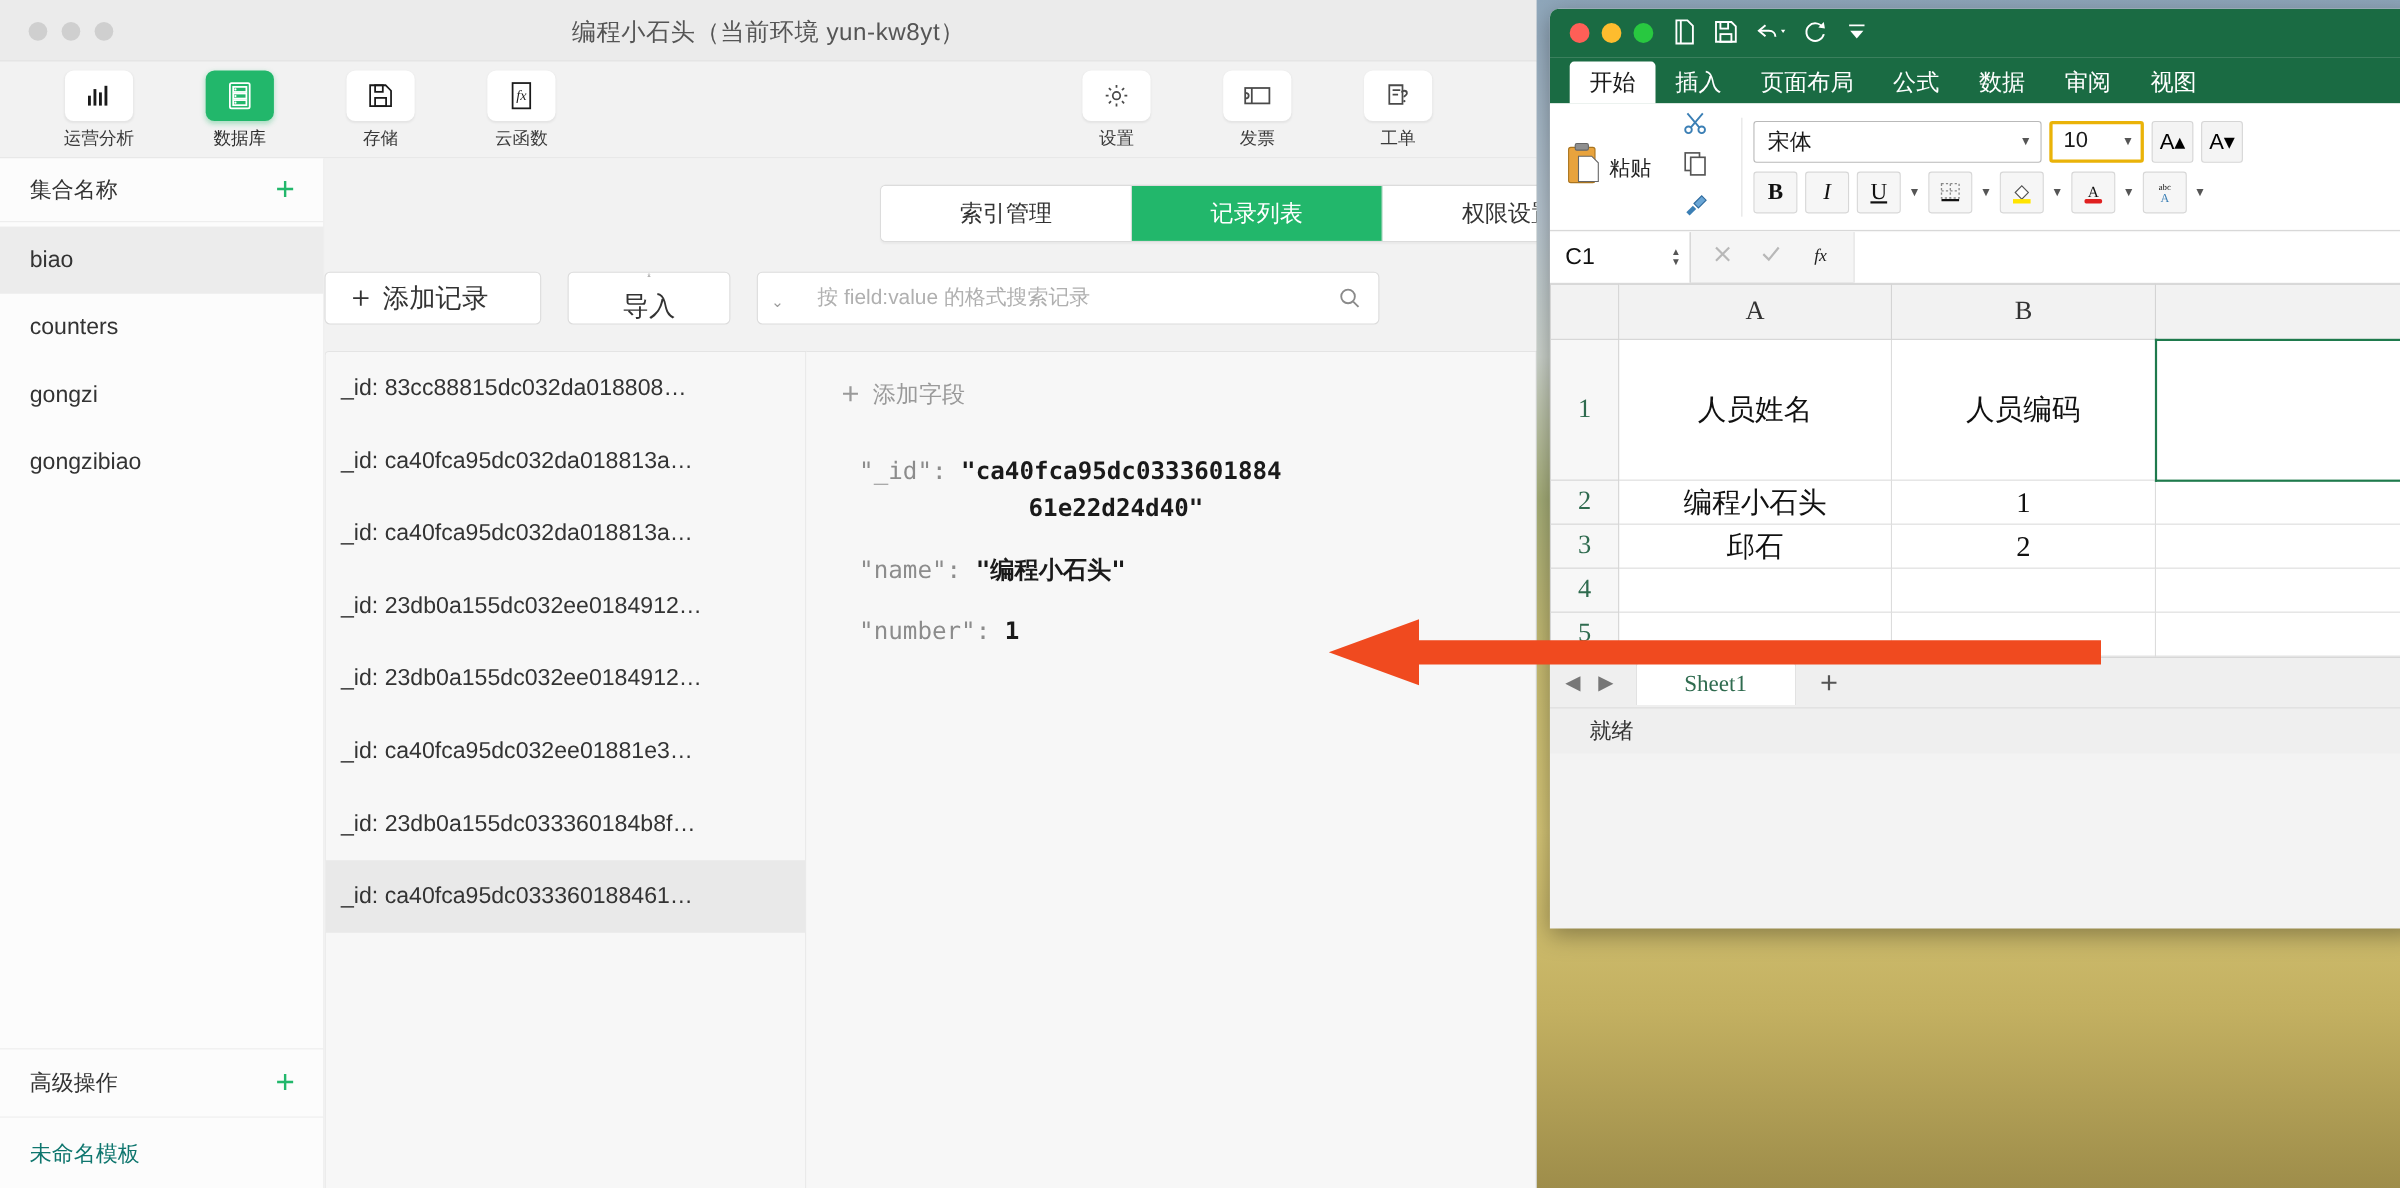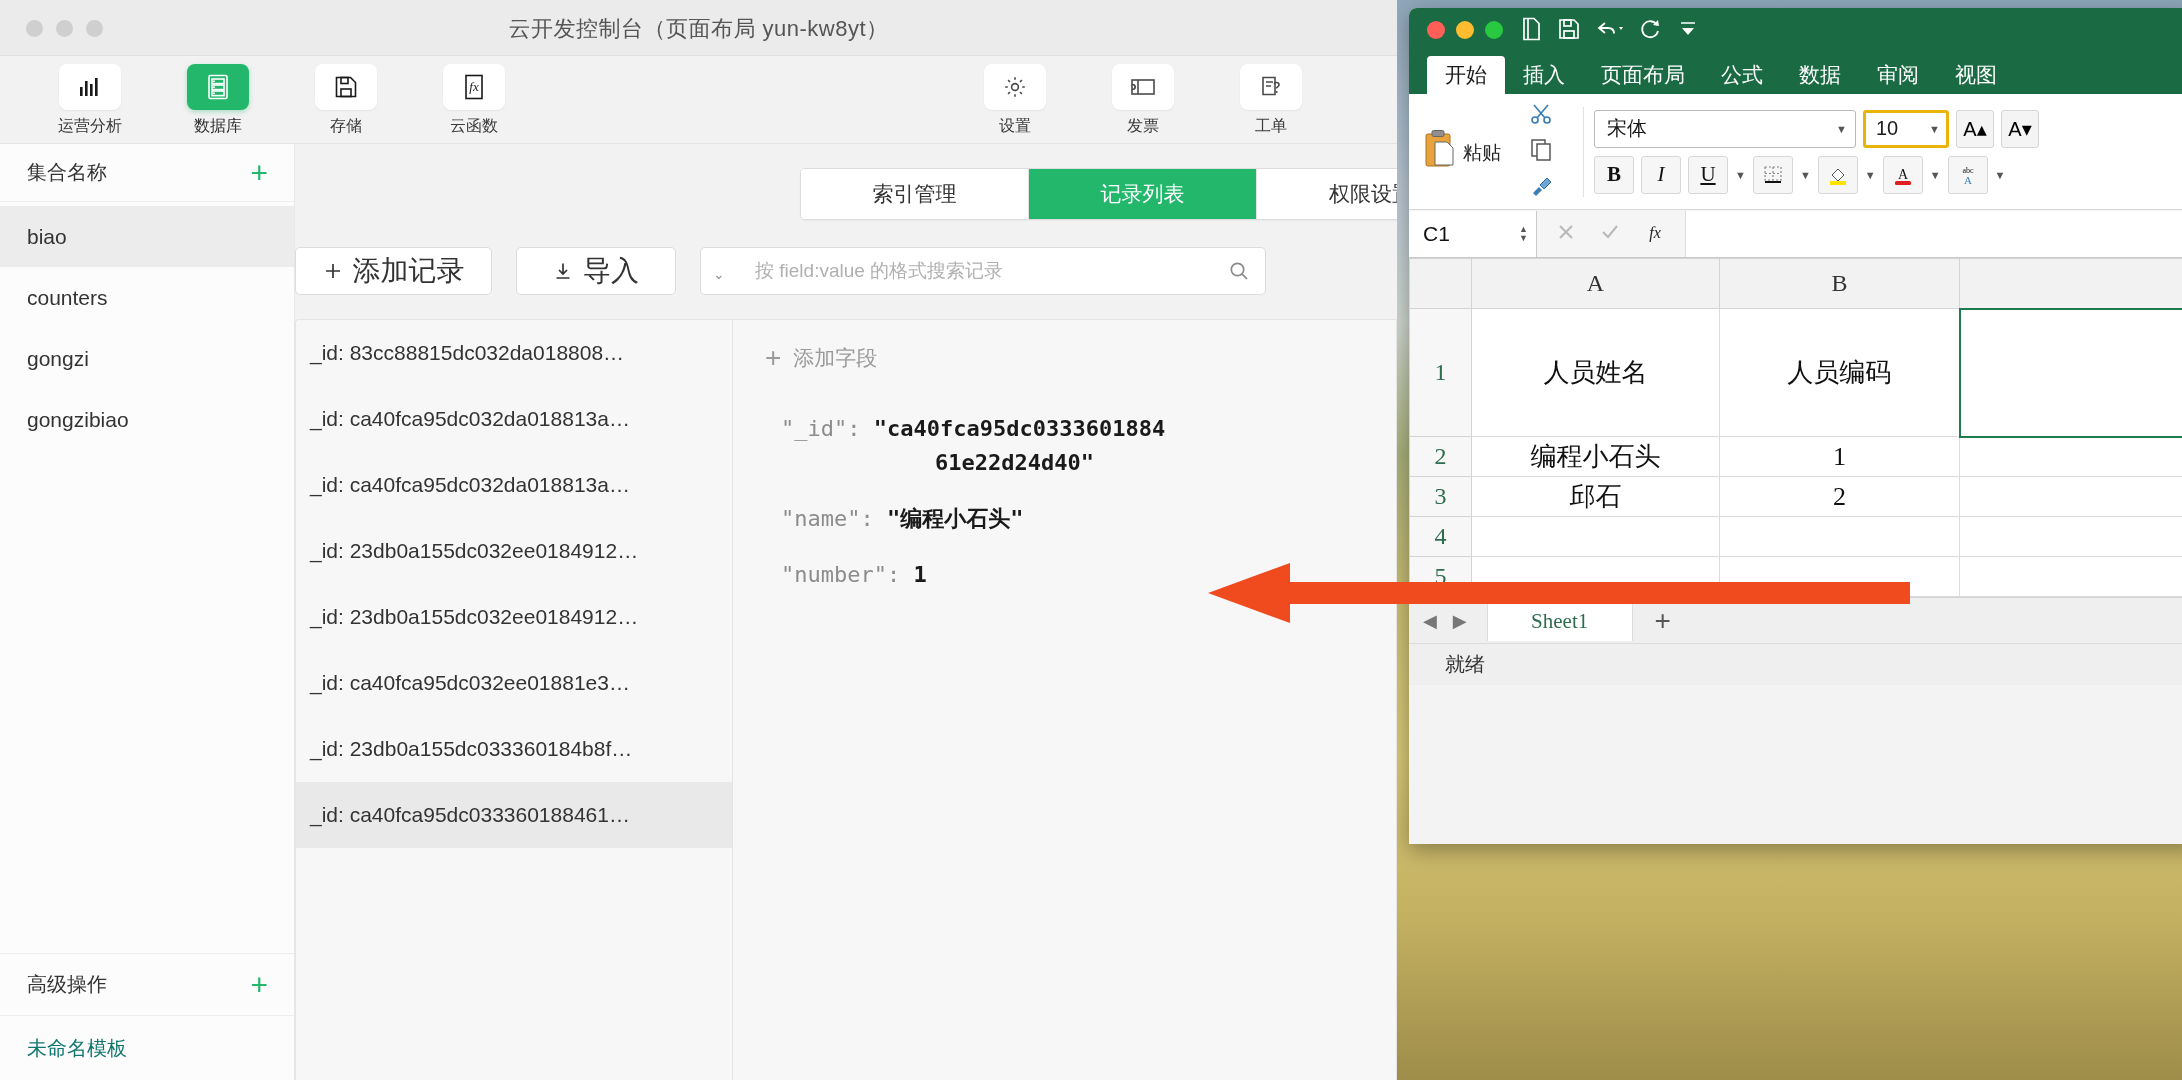--- a/index.html
+++ b/index.html
@@ -87,25 +87,25 @@
     width: 228px; height: 50px; display: flex; align-items: center; justify-content: center;
     font-size: 21px; color: #333; background: #fff; cursor: pointer;
     border-right: 1px solid #e2e2e2;
   }
   .tab:last-child { border-right: none; }
   .tab.active { background: #22b76b; color: #fff; }
 
   .actionbar { position: absolute; left: 0px; top: 103px; display: flex; align-items: center; }
   .btn {
     height: 48px; border: 1px solid #dcdcdc; border-radius: 5px; background: #fff;
-    display: flex; align-items: center; justify-content: center; gap: 10px;
-    font-size: 28px; color: #333; cursor: pointer; padding: 0 22px;
+    display: flex; align-items: center; gap: 10px;
+    font-size: 24px; color: #333; cursor: pointer; padding: 0 22px;
   }
   .btn-add { width: 197px; margin-left: 0; }
-  .btn-import { width: 160px; margin-left: 24px; }
+  .btn-import { width: 148px; margin-left: 24px; flex-direction: column; }
   .search-wrap {
     margin-left: 24px; width: 566px; height: 48px; position: relative;
     border: 1px solid #dcdcdc; border-radius: 5px; background: #fff;
   }
   .search-wrap input {
     width: 100%; height: 100%; border: none; outline: none; background: transparent;
     padding: 0 48px 0 54px; font-size: 19px; color: #333;
     font-family: "Liberation Sans", sans-serif;
   }
   .search-wrap input::placeholder { color: #b0b0b0; }
@@ -250,21 +250,21 @@
 <div class="root">
 
   <div class="cloud-app">
 
     <div class="cloud-titlebar">
       <div class="traffic">
         <i></i>
         <i></i>
         <i></i>
       </div>
-      <div class="cloud-title">云开发控制台（页面布局 yun-kw8yt）</div>
+      <div class="cloud-title">编程小石头（当前环境 yun-kw8yt）</div>
     </div>
 
     <div class="cloud-toolbar">
       <div class="tb-group tb-left">
 
         <div class="tb-item">
           <div class="tb-icon">
             <svg width="26" height="26" viewBox="0 0 26 26">
               <g fill="#1a1a1a">
                 <rect x="3" y="13" width="2.6" height="9"></rect>

